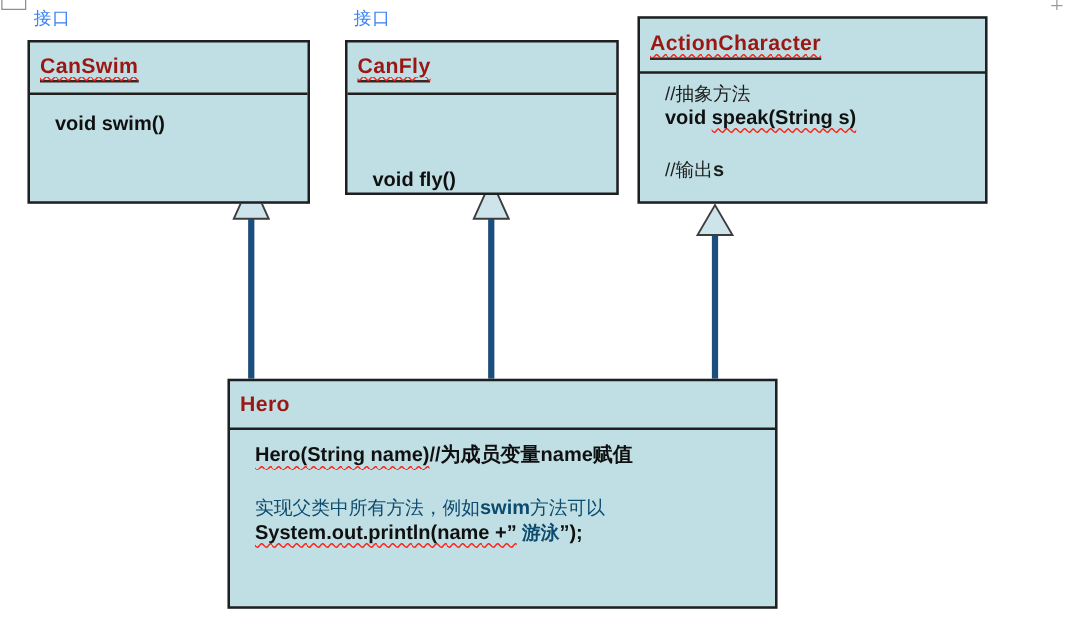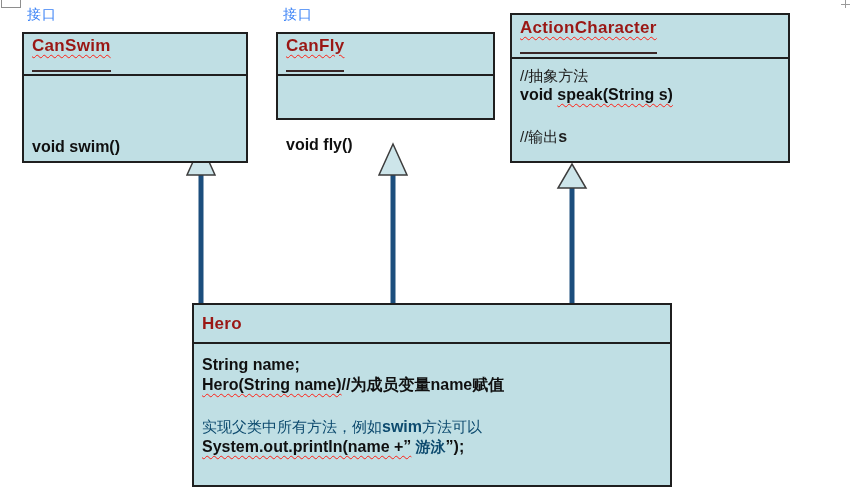--- a/index.html
+++ b/index.html
@@ -40,30 +40,30 @@
     border-bottom: 2px solid var(--box_border);
   }
   .uml-title {
     font-weight: bold; font-size: 17px;
     color: var(--title_red);
     letter-spacing: 0.3px;
   }
   .title-underline {
     display: inline-block;
     border-bottom: 2px solid var(--title_underline);
-    padding-bottom: 14px;
+    padding-bottom: 1px;
   }
   .sq {
     text-decoration-line: underline;
     text-decoration-style: wavy;
     text-decoration-color: var(--squiggle);
     text-decoration-thickness: 1px;
     text-underline-offset: 3px;
   }
-  .uml-body { padding-left: 8px; padding-right: 6px; color: var(--text_dark); }
+  .uml-body { padding-left: 20px; padding-right: 6px; color: var(--text_dark); }
   .b { font-weight: bold; }
   .code { font-size: 16px; font-weight: bold; color: var(--text_dark); }
   .cmt { font-size: 15px; font-weight: normal; color: #1c1c1c; }
   .cn { font-size: 15px; font-weight: normal; color: #0c4a6e; }
 
   
   .ac-body { padding-top: 7px; }
   .ac-body .line { line-height: 19px; }
   .ac-gap { margin-top: 23px !important; }
 
@@ -97,50 +97,49 @@
     <g>
       <line x1="572" y1="187" x2="572" y2="303" stroke="#1c4e7d" stroke-width="5"></line>
       <polygon points="558,188 586,188 572,164" fill="#cde5ea" stroke="#3d3d3d" stroke-width="1.5"></polygon>
     </g>
   </svg>
 
   <div class="uml-box" style="left:22px; top:32px; width:226px; height:131px;">
     <div class="uml-title-row" style="height:42px;">
       <span class="uml-title title-underline"><span class="sq">CanSwim</span></span>
     </div>
-    <div class="uml-body" style="padding-top:15px;margin-top:47px;">
+    <div class="uml-body" style="padding-top:15px;">
       <div class="code">void swim()</div>
     </div>
   </div>
 
-  <div class="uml-box" style="left:276px; top:32px; width:219px; height:88px;">
+  <div class="uml-box" style="left:276px; top:32px; width:219px; height:124px;">
     <div class="uml-title-row" style="height:42px;">
       <span class="uml-title title-underline"><span class="sq">CanFly</span></span>
     </div>
     <div class="uml-body" style="padding-top:15px;margin-top:45px;">
       <div class="code">void fly()</div>
     </div>
   </div>
 
   <div class="uml-box" style="left:510px; top:13px; width:280px; height:150px;">
     <div class="uml-title-row" style="height:44px;">
       <span class="uml-title title-underline"><span class="sq">ActionCharacter</span></span>
     </div>
     <div class="uml-body ac-body">
       <div class="line cmt">//抽象方法</div>
       <div class="line code"><span>void </span><span class="sq">speak(String s)</span></div>
       <div class="line cmt ac-gap"><span>//输出</span><span class="b" style="font-size:16px;">s</span></div>
     </div>
   </div>
 
-  <div class="uml-box" style="left:192px; top:303px; width:480px; height:184px;">
+  <div class="uml-box" style="left:182px; top:303px; width:440px; height:184px;">
     <div class="uml-title-row" style="height:39px;">
       <span class="uml-title">Hero</span>
     </div>
     <div class="uml-body hero-body">
-      <div class="line code">String name;</div>
       <div class="line code hero-m20"><span class="sq">Hero(String name)</span><span>//为成员变量name赋值</span></div>
       <div class="line cn hero-m22"><span>实现父类中所有方法，例如</span><span class="b" style="font-size:16px;">swim</span><span>方法可以</span></div>
       <div class="line code"><span class="sq">System.out.println(name +”</span><span class="cn" style="font-weight:bold;"> 游泳</span><span>”);</span></div>
     </div>
   </div>
 
 </div>
 
 </body></html>

